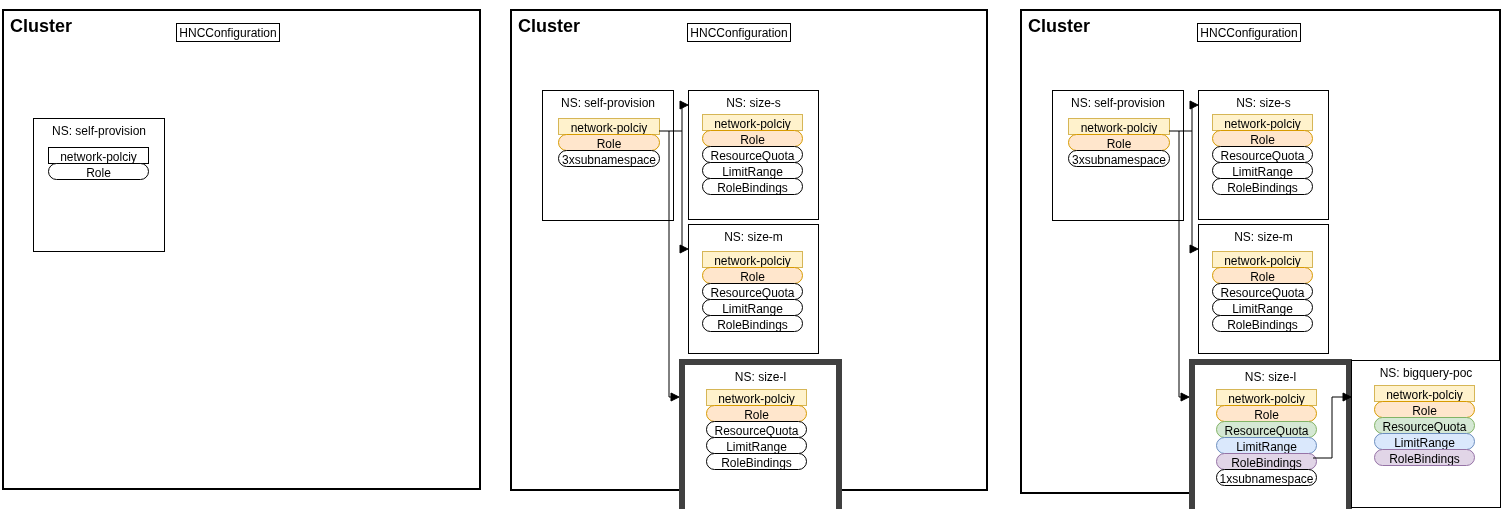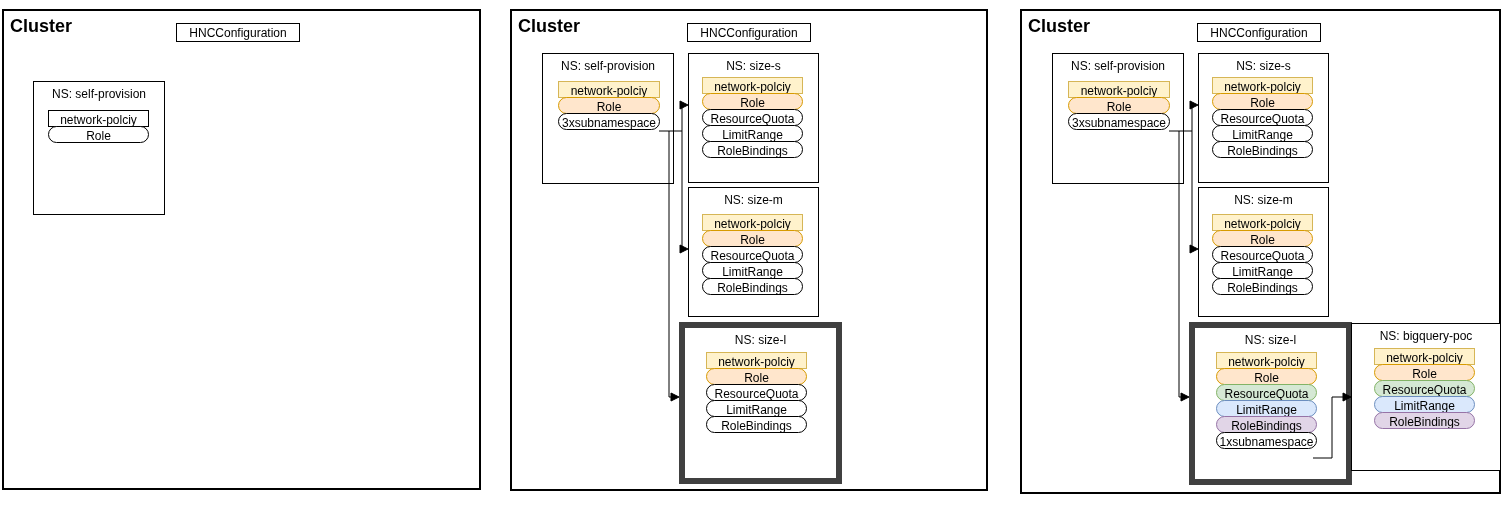--- a/index.html
+++ b/index.html
@@ -1,22 +1,22 @@
 <!DOCTYPE html>
 <html><head>
 <meta charset="utf-8">
 <style>
   html,body{margin:0;padding:0;background:#fff;}
   #stage{position:relative;width:1511px;height:509px;background:#fff;
          font-family:"Liberation Sans",sans-serif;color:#000;overflow:hidden;}
   .panel{position:absolute;top:9px;border:2px solid #000;background:#fff;box-sizing:border-box;}
   .cluster-title{position:absolute;left:6px;top:5px;font-size:18px;font-weight:bold;letter-spacing:0px;}
-  .hnc-box{position:absolute;top:12px;width:124px;height:19px;border:1px solid #000;
+  .hnc-box{position:absolute;top:12px;width:104px;height:19px;border:1px solid #000;
            text-align:center;line-height:19px;font-size:12px;background:#fff;box-sizing:border-box;}
-  .ns-box{position:absolute;border:1px solid #000;background:#fff;}
+  .ns-box{position:absolute;border:1px solid #000;background:#fff;margin-top:37px;}
   .ns-box.gray{border:6px solid #404040;}
   .ns-title{position:absolute;top:5px;left:0;right:0;text-align:center;font-size:12px;white-space:nowrap;}
   .rows{position:absolute;}
   .row{height:17px;border:1px solid #000;background:#fff;text-align:center;
        line-height:19px;font-size:12px;box-sizing:border-box;white-space:nowrap;overflow:hidden;}
   .row + .row{margin-top:-1px;border-radius:9px;}
   .c-yellow{background:#FFF2CC;border-color:#D6B656;}
   .c-orange{background:#FFE6CC;border-color:#D79B00;}
   .c-green{background:#D5E8D4;border-color:#82B366;}
   .c-blue{background:#DAE8FC;border-color:#6C8EBF;}

